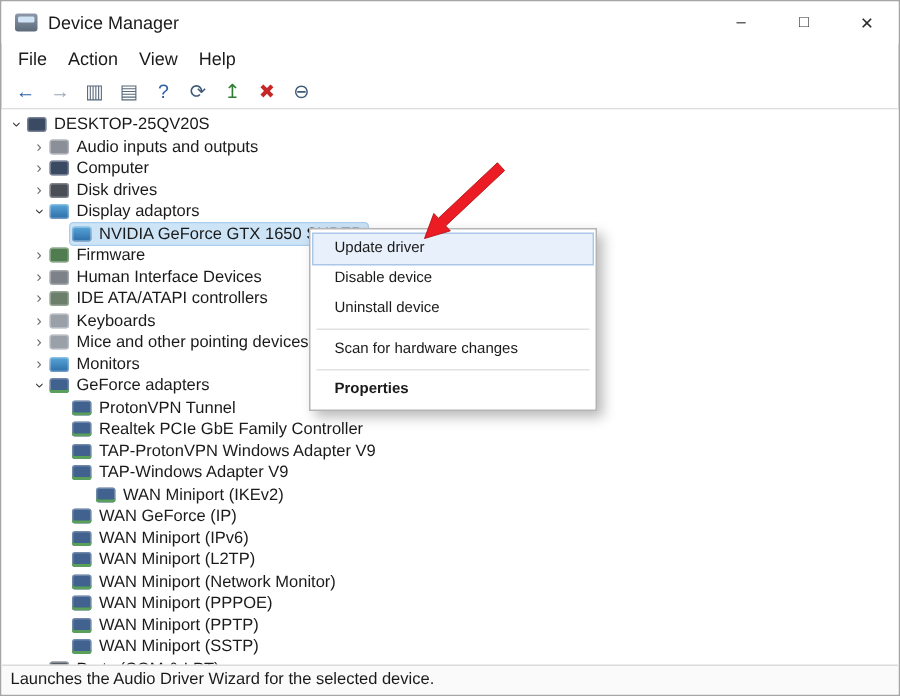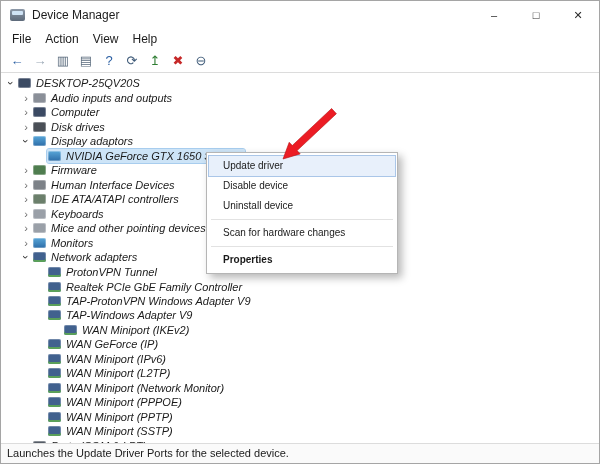--- a/index.html
+++ b/index.html
@@ -43,21 +43,21 @@
   .tool-btn {
     width:20px; height:20px; display:flex; align-items:center; justify-content:center;
     font-size:13px; line-height:1;
   }
 
   
   .tree { position:relative; height:371px; overflow:hidden; padding-top:3px; background:#fff; }
   .trow { height:14.5px; display:flex; align-items:center; font-size:11px; color:#1a1a1a; white-space:nowrap; }
   .chev { width:12px; flex:0 0 12px; text-align:center; font-size:11px; color:#6e6e6e; }
   .chev.expanded { transform:rotate(90deg); color:#333; }
-  .node-body { display:flex; align-items:center; padding:1px 3px 1px 1px; border-radius:2px;font-style:italic; }
+  .node-body { display:flex; align-items:center; padding:1px 3px 1px 1px; border-radius:2px; }
   .node-body.selected { background:#cde4f7; outline:1px solid #a8cdee; }
   .ticon { width:13px; height:10px; flex:0 0 13px; border-radius:2px; margin-right:5px;
            box-shadow:inset 0 0 0 1px rgba(255,255,255,.3); }
   .i-computer { background:#3b4a63; }
   .i-audio    { background:#8a8f98; }
   .i-disk     { background:#4a4f57; }
   .i-display  { background:linear-gradient(#58a6d8,#2d6da8); }
   .i-firmware { background:#4f7d4f; }
   .i-hid      { background:#7d8288; }
   .i-ide      { background:#6b7f6b; }
@@ -204,31 +204,31 @@
         <span class="chev">›</span>
         <span class="node-body">
           <span class="ticon i-monitor"></span>
           <span class="label">Monitors</span>
         </span>
       </div>
       <div class="trow" style="padding-left: 19px;">
         <span class="chev expanded">›</span>
         <span class="node-body">
           <span class="ticon i-network"></span>
-          <span class="label">Network adapters</span>
+          <span class="label">GeForce adapters</span>
         </span>
       </div>
       <div class="trow" style="padding-left: 34px;">
         <span class="chev"></span>
         <span class="node-body">
           <span class="ticon i-network"></span>
           <span class="label">ProtonVPN Tunnel</span>
         </span>
       </div>
-      <div class="trow" style="padding-left: 34px; align-items: flex-end;">
+      <div class="trow" style="padding-left: 34px;">
         <span class="chev"></span>
         <span class="node-body">
           <span class="ticon i-network"></span>
           <span class="label">Realtek PCIe GbE Family Controller</span>
         </span>
       </div>
       <div class="trow" style="padding-left: 34px;">
         <span class="chev"></span>
         <span class="node-body">
           <span class="ticon i-network"></span>
@@ -311,20 +311,20 @@
       <div class="citem hover">Update driver</div>
       <div class="citem">Disable device</div>
       <div class="citem">Uninstall device</div>
       <div class="csep"></div>
       <div class="citem">Scan for hardware changes</div>
       <div class="csep"></div>
       <div class="citem bold">Properties</div>
     </div>
 
   <div class="statusbar">
-    <span>Launches the Update Driver Ports for the selected device.</span>
+    <span>Launches the Audio Driver Wizard for the selected device.</span>
   </div>
 
   <svg class="overlay" width="600" height="464" viewBox="0 0 600 464">
     <polygon id="red-arrow" points="282,158 288.2,141.3 291.3,144.5 330.6,107.5 335.4,112.7 296.1,149.6 299.2,152.9" fill="#ec1c24" stroke="#b31212" stroke-width="0.6"></polygon>
   </svg>
 
 </div>
 
 </body></html>

